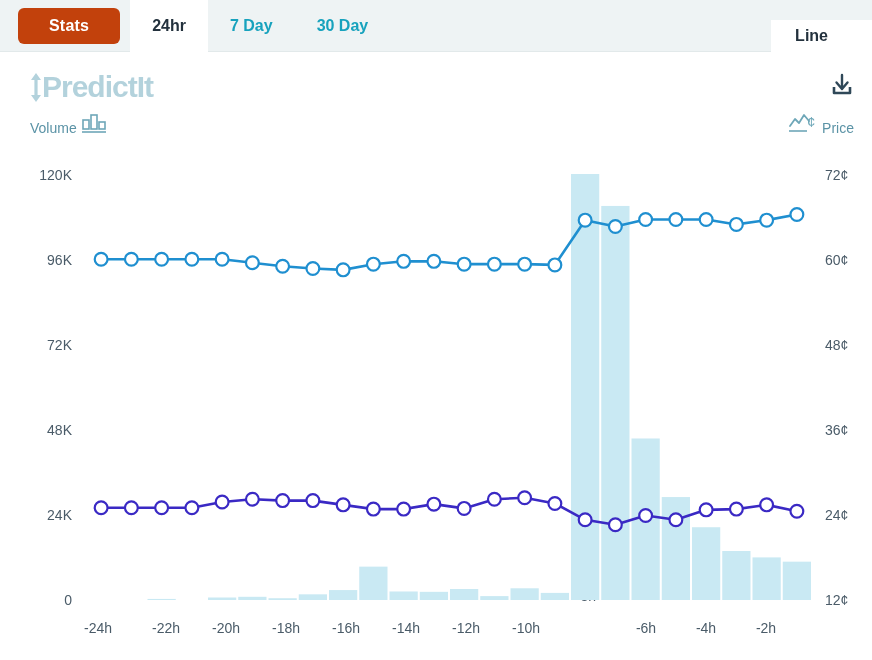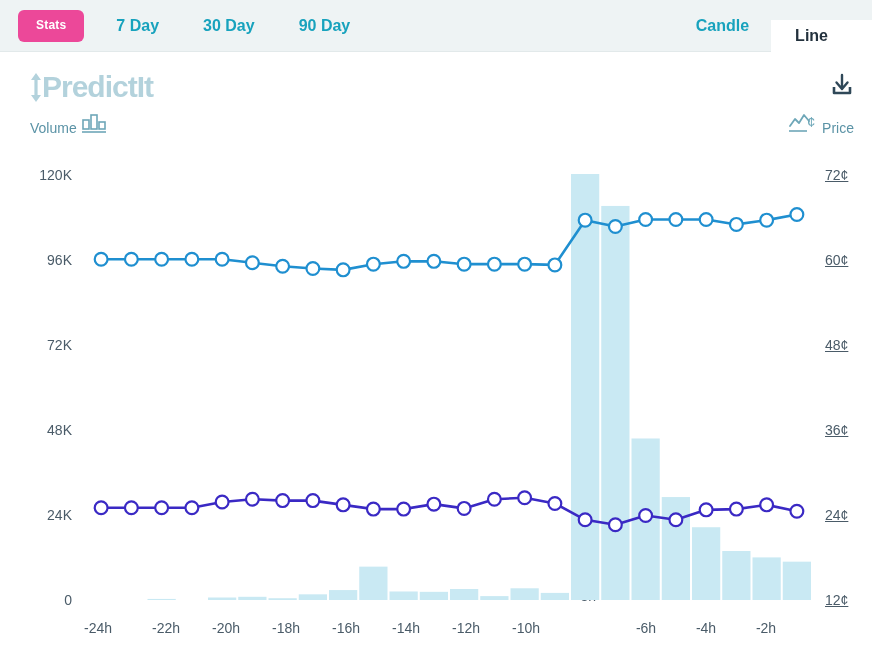--- a/index.html
+++ b/index.html
@@ -19,25 +19,25 @@
     box-sizing:border-box;
   }
   .tabbar:after{
     content:"";position:absolute;left:0;right:0;bottom:0;height:1px;background:#e2e9ea;
   }
   .stats-wrap{
     display:flex;align-items:center;justify-content:center;
     padding:0 10px 0 18px;
   }
   .stats-btn{
-    background:#ec4899;color:#ffffff;
+    background:#c2410c;color:#ffffff;
     border:none;border-radius:6px;
-    font-size:12px;font-weight:bold;
+    font-size:16px;font-weight:bold;
     font-family:"Liberation Sans", sans-serif;
-    padding:9px 18px;
+    padding:9px 31px;
     line-height:1.1;
     cursor:pointer;
     letter-spacing:0.2px;
   }
   .tab{
     display:flex;align-items:center;justify-content:center;
     padding:0 22px;
     font-size:16px;
     color:#17a2bd;
     font-weight:bold;
@@ -90,43 +90,40 @@
   
   .plot{
     position:absolute;left:0;top:0;width:872px;height:608px;
   }
   .axis-label{
     position:absolute;
     font-size:14px;color:#4a5b68;
     white-space:nowrap;
   }
   .axis-left{text-align:right;}
-  .axis-right{text-align:left;text-decoration:underline;}
+  .axis-right{text-align:left;}
   .axis-x{text-align:center;}
 </style>
 </head>
 <body>
 
 <div class="tabbar">
   <div class="stats-wrap">
     <button class="stats-btn">Stats</button>
   </div>
+  <div class="tab active">
+      <span>24hr</span>
+    </div>
   <div class="tab">
       <span>7 Day</span>
     </div>
   <div class="tab">
       <span>30 Day</span>
     </div>
-  <div class="tab">
-      <span>90 Day</span>
-    </div>
   <div class="spacer"></div>
-  <div class="tab">
-      <span>Candle</span>
-    </div>
   <div class="tab active pad-left" style="padding-right:44px;">
       <span>Line</span>
     </div>
 </div>
 
 <div class="panel">
 
   <div class="watermark">
     <span class="logo-arrow">
       <svg width="16" height="34" viewBox="0 0 16 34" aria-hidden="true">

